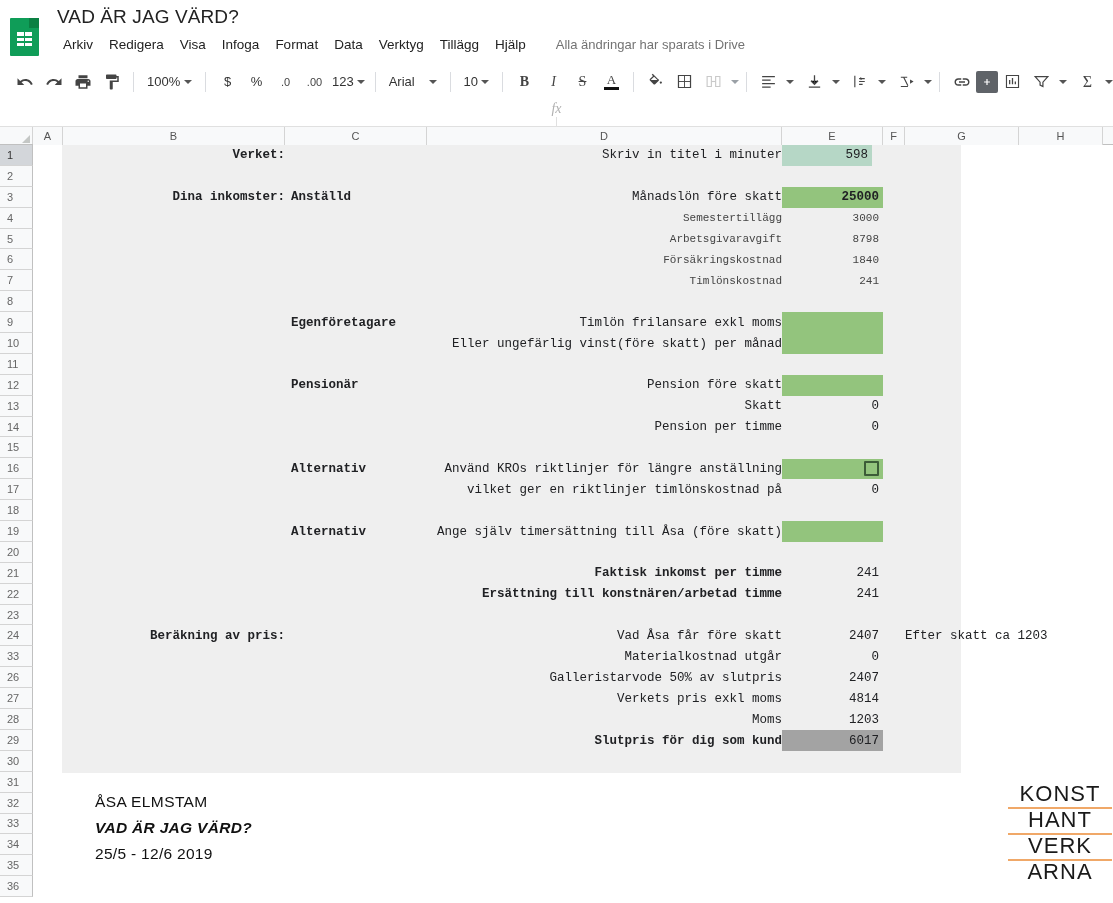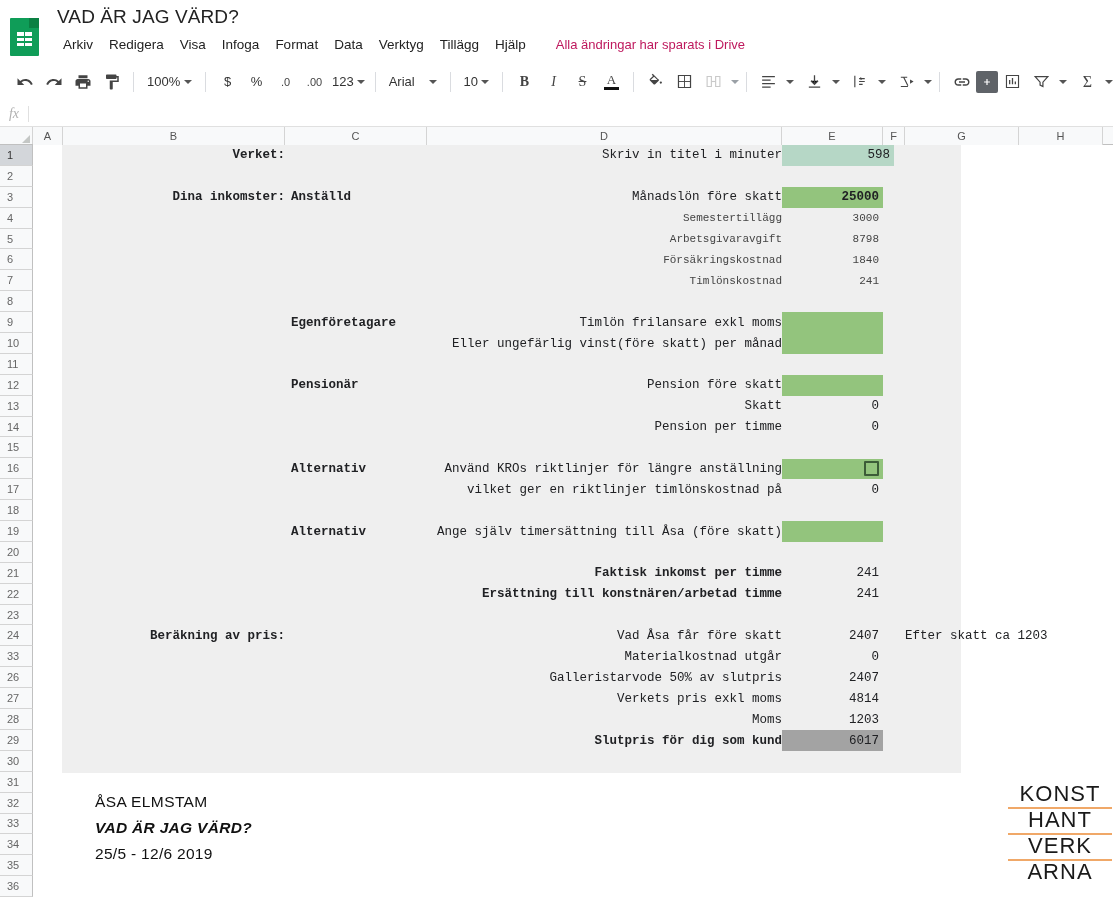--- a/index.html
+++ b/index.html
@@ -42,21 +42,21 @@
   }
 
   #menubar {
     position:absolute; left:55px; top:35px;
     display:flex; align-items:center; white-space:nowrap;
   }
   #menubar .menu-item {
     font-size:13.5px; color:#222; padding:2px 8px; cursor:default;
   }
   #save-status {
-    font-size:13px; color:#be185d; margin-left:22px; white-space:nowrap;
+    font-size:13px; color:#737373; margin-left:22px; white-space:nowrap;
   }
 
   
   #toolbar {
     position:absolute; left:0; top:62px; width:1113px; height:39px;
     background:#fff; display:flex; align-items:center;
     padding-left:10px; overflow:hidden;
   }
   .tb-btn {
     width:29px; height:28px; display:flex; align-items:center; justify-content:center;
@@ -80,21 +80,21 @@
     display:flex; align-items:center; justify-content:space-between;
     width:56px; height:26px; padding:0 6px; cursor:pointer;
   }
   .grp { display:flex; align-items:center; }
   .dis { opacity:0.35; }
   .selbox { background:#5f6368; border-radius:2px; }
 
   
   #formulabar {
     position:absolute; left:0; top:101px; width:1113px; height:26px;
-    background:#fff; border-bottom:1px solid #e0e0e0; display:flex; align-items:center;
+    background:#fff; border-bottom:1px solid #e0e0e0; display:flex; align-items:center;flex-direction:column;
   }
   #fx-label {
     width:28px; text-align:center; font-size:14px; color:#b0b0b0;
     font-family:"Liberation Serif", serif; font-style:italic;
   }
   #fx-div { width:1px; height:16px; background:#e0e0e0; }
   #formula-input { flex:1; font-size:12px; color:#222; padding-left:8px; font-family:"Liberation Sans", sans-serif; }
 
   
   #grid-wrap { position:absolute; left:0; top:127px; width:1113px; height:776px; background:#fff; }
@@ -435,21 +435,21 @@
       <div class="lrow">VERK</div>
       <div class="lbar" style="top:78px;"></div>
       <div class="lrow">ARNA</div>
     </div>
   <div class="cell r b" style="left: 30px; top: 0px; width: 222px; height: 20.9px;">
         <span>Verket:</span>
       </div>
       <div class="cell r" style="left: 394px; top: 0px; width: 355px; height: 20.9px;">
         <span>Skriv in titel i minuter</span>
       </div>
-      <div class="cell r fillmint" style="left: 749px; top: 0px; width: 112px; height: 20.9px; padding-right: 4px;">
+      <div class="cell r fillmint" style="left: 749px; top: 0px; width: 90px; height: 20.9px; padding-right: 4px;">
         <span>598</span>
       </div>
       <div class="cell r b" style="left: 30px; top: 41.8px; width: 222px; height: 20.9px;">
         <span>Dina inkomster:</span>
       </div>
       <div class="cell l b" style="left: 258px; top: 41.8px; width: 142px; height: 20.9px;">
         <span>Anställd</span>
       </div>
       <div class="cell r" style="left: 394px; top: 41.8px; width: 355px; height: 20.9px;">
         <span>Månadslön före skatt</span>

